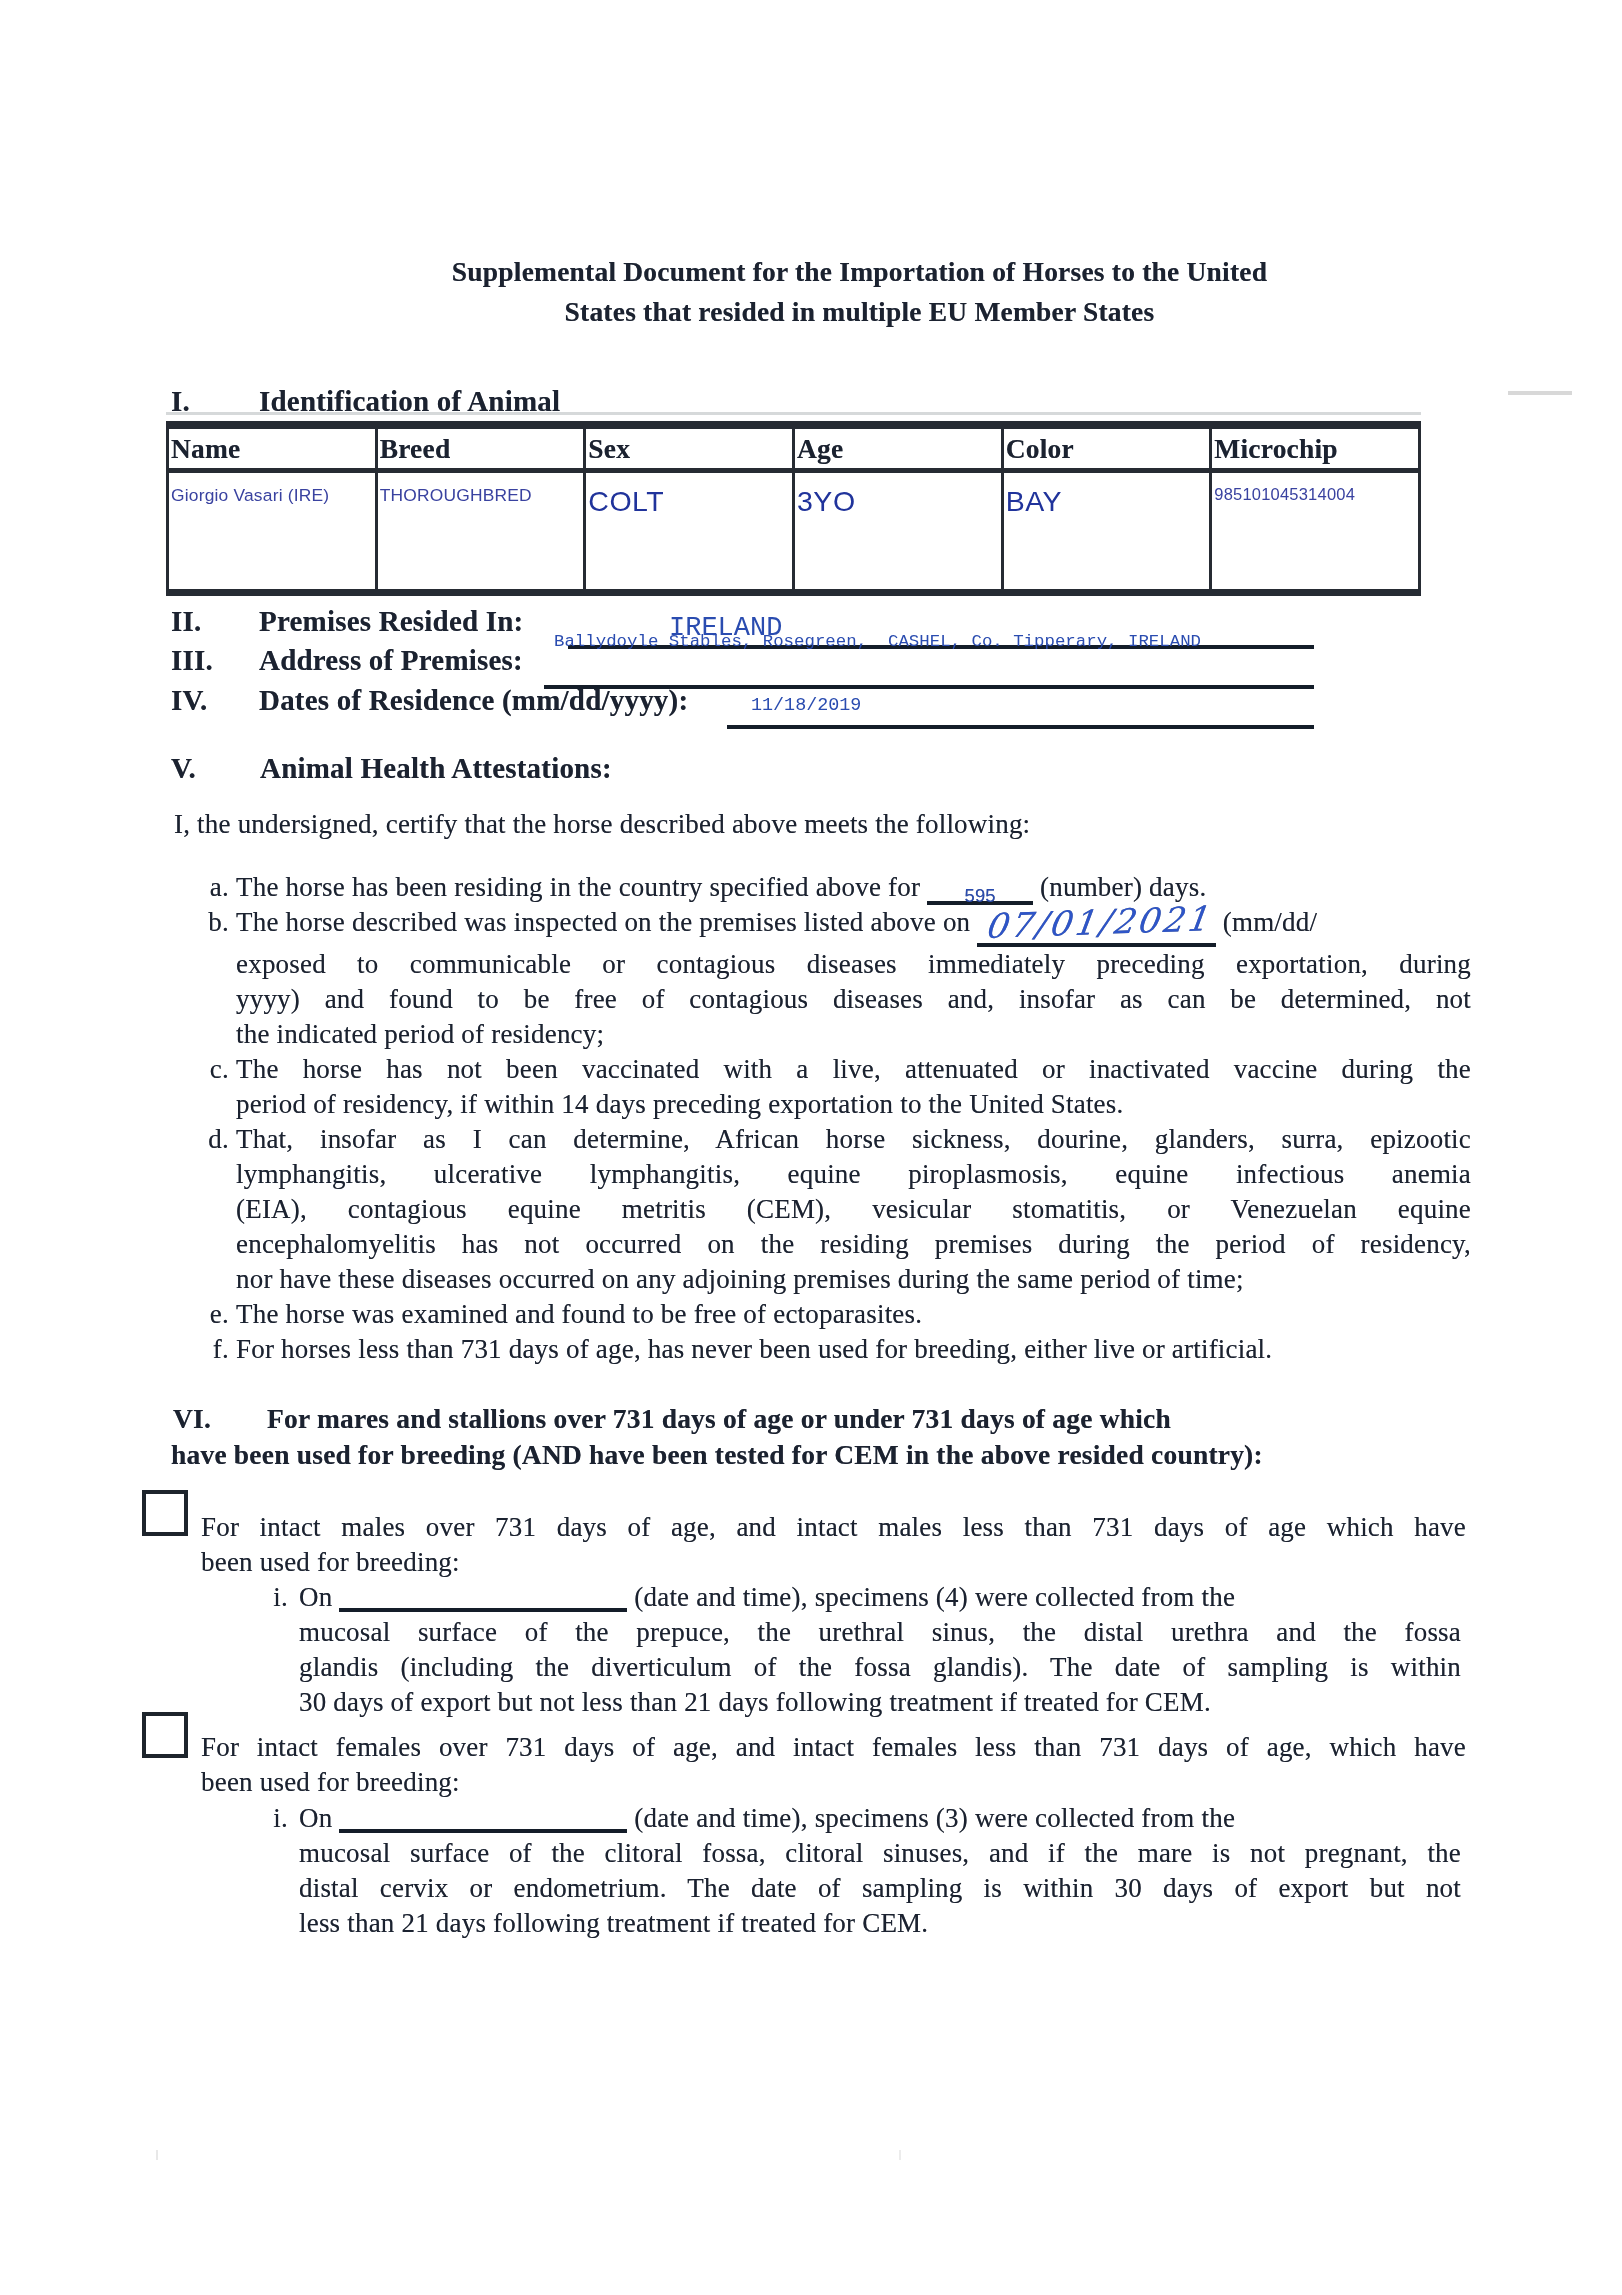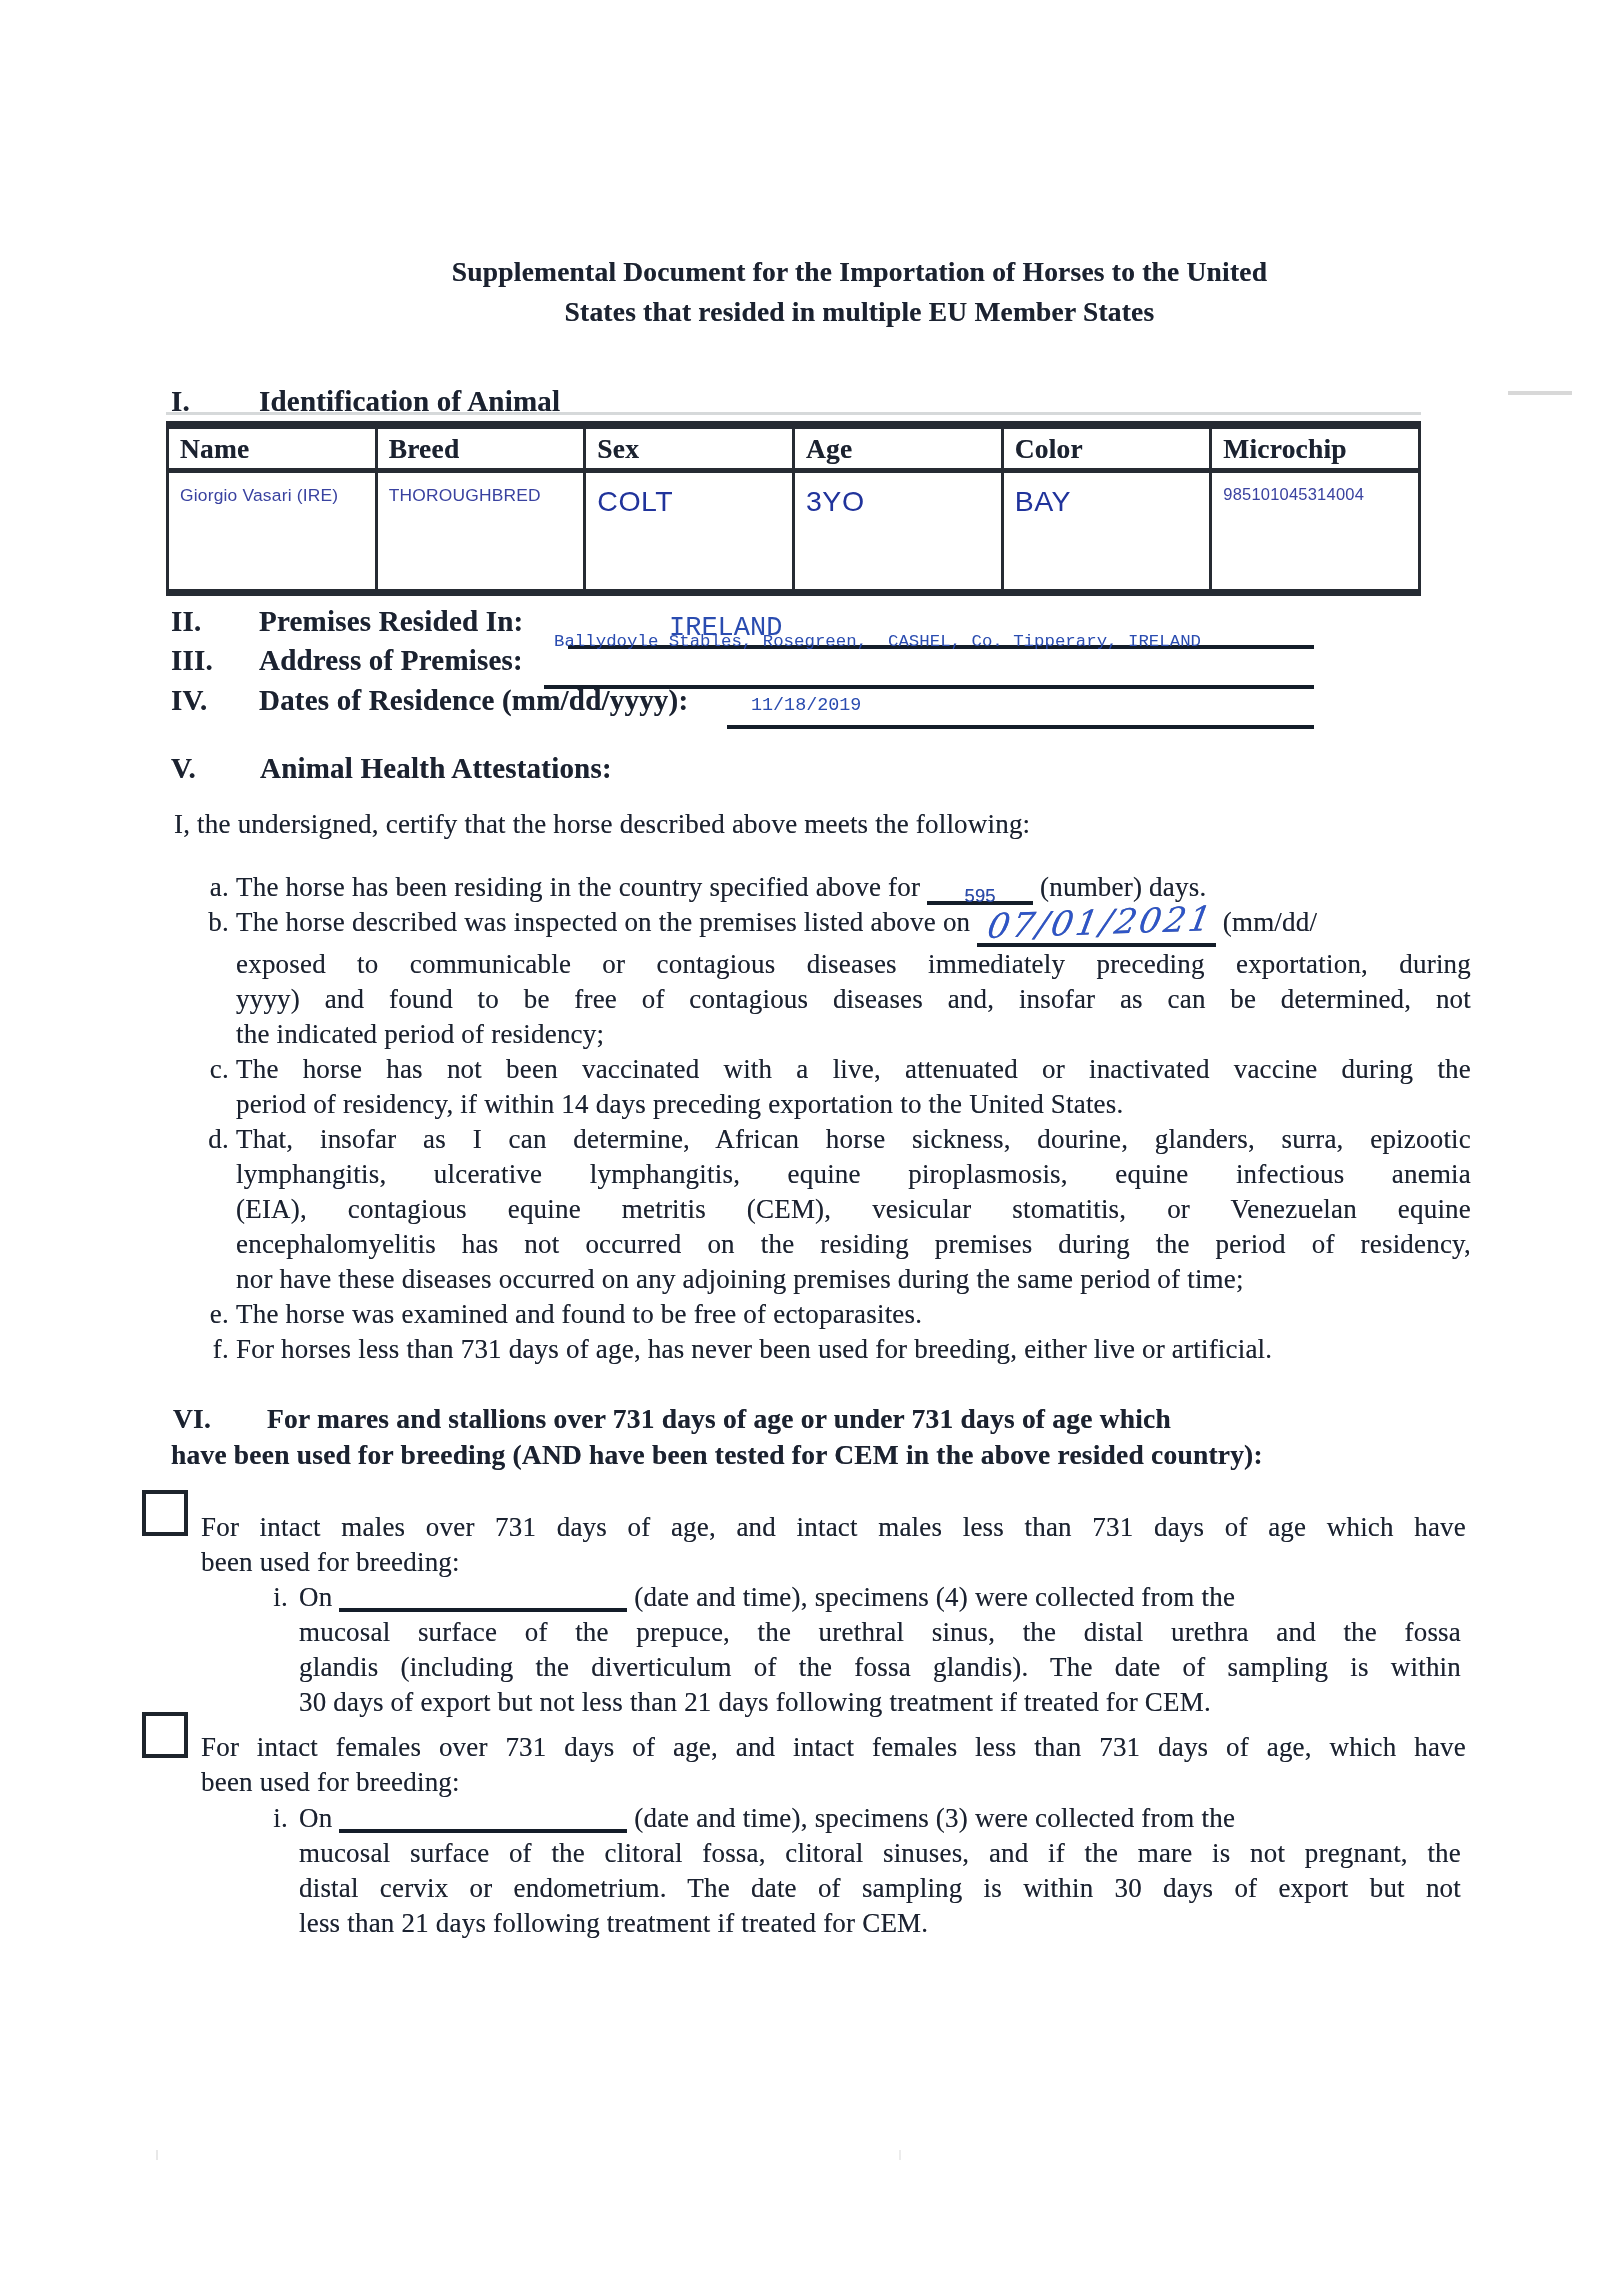--- a/index.html
+++ b/index.html
@@ -12,21 +12,21 @@
   .title{left:0;top:252px;width:1623px;text-align:center;font-size:27.5px;font-weight:bold;line-height:40px;padding-left:48px;}
   
   .numeral{position:absolute;font-size:29px;font-weight:bold;line-height:32px;}
   .headlab{position:absolute;font-size:29px;font-weight:bold;line-height:32px;}
   
   .id-table{left:166px;top:421px;width:1255px;height:175px;box-sizing:border-box;
             border:3.7px solid #262b33;border-top:8.3px solid #262b33;border-bottom:7.3px solid #262b33;
             display:flex;flex-direction:column;}
   .thead{display:flex;height:39px;border-bottom:5.5px solid #262b33;}
   .trow{display:flex;flex:1;}
-  .tcell{flex:1 1 0;border-right:3.2px solid #262b33;box-sizing:border-box;padding-left:11px;overflow:hidden;}
+  .tcell{flex:1 1 0;border-right:3.2px solid #262b33;box-sizing:border-box;padding-left:2px;overflow:hidden;}
   .tcell:last-child{border-right:none;}
   .thead .tcell{font-size:27.5px;font-weight:bold;line-height:39px;}
   .trow .tcell{padding-top:12px;}
   .blue-sm{font-family:"Liberation Sans","DejaVu Sans",sans-serif;font-size:17.4px;color:#3942a0;letter-spacing:0.2px;}
   .blue-lg{font-family:"Liberation Sans","DejaVu Sans",sans-serif;font-size:28.5px;color:#20339b;letter-spacing:0.5px;}
   .blue-chip{font-family:"Liberation Sans","DejaVu Sans",sans-serif;font-size:16.5px;color:#3942a0;letter-spacing:0.2px;}
   
   .fval{position:absolute;font-family:Liberation Mono, monospace;color:#2a4cb0;white-space:pre;}
   .uline{position:absolute;height:4.1px;background:#141d29;}
   

